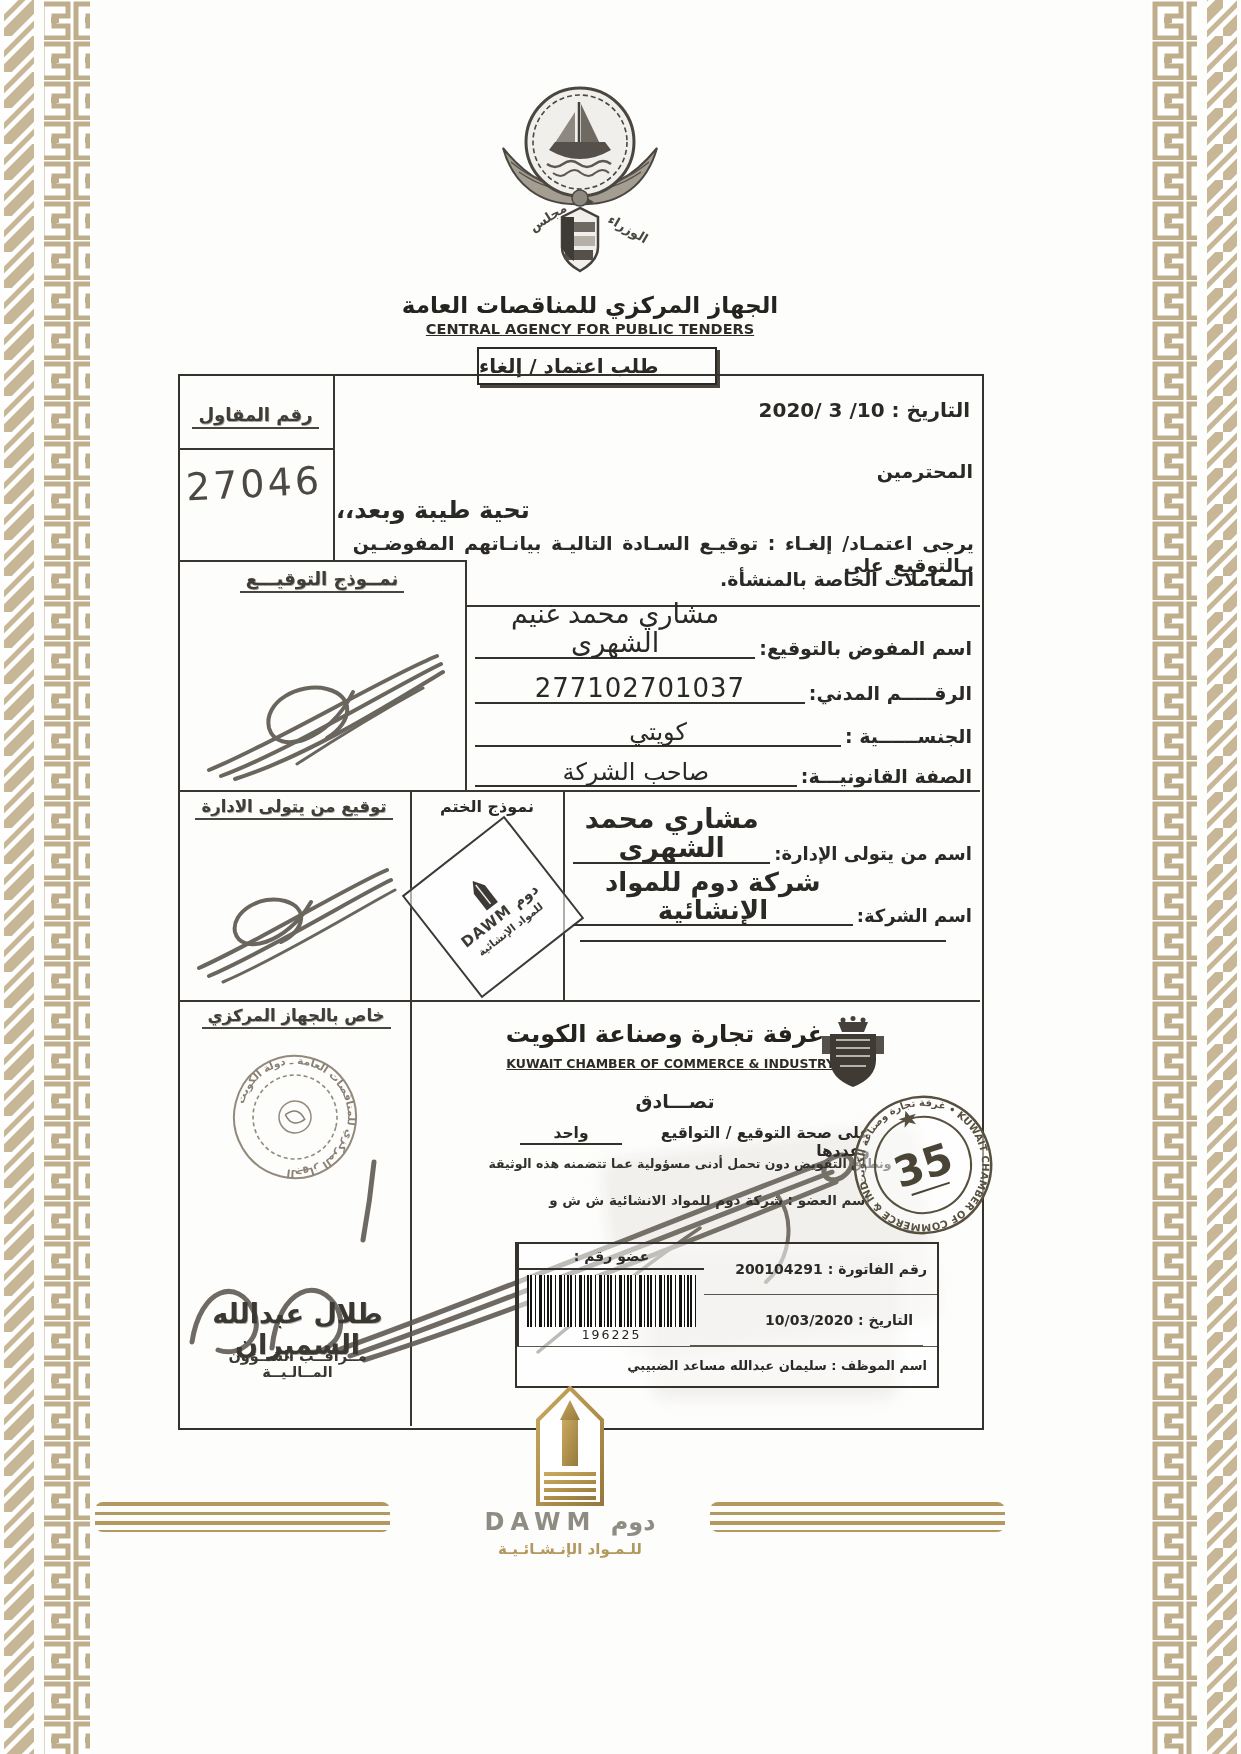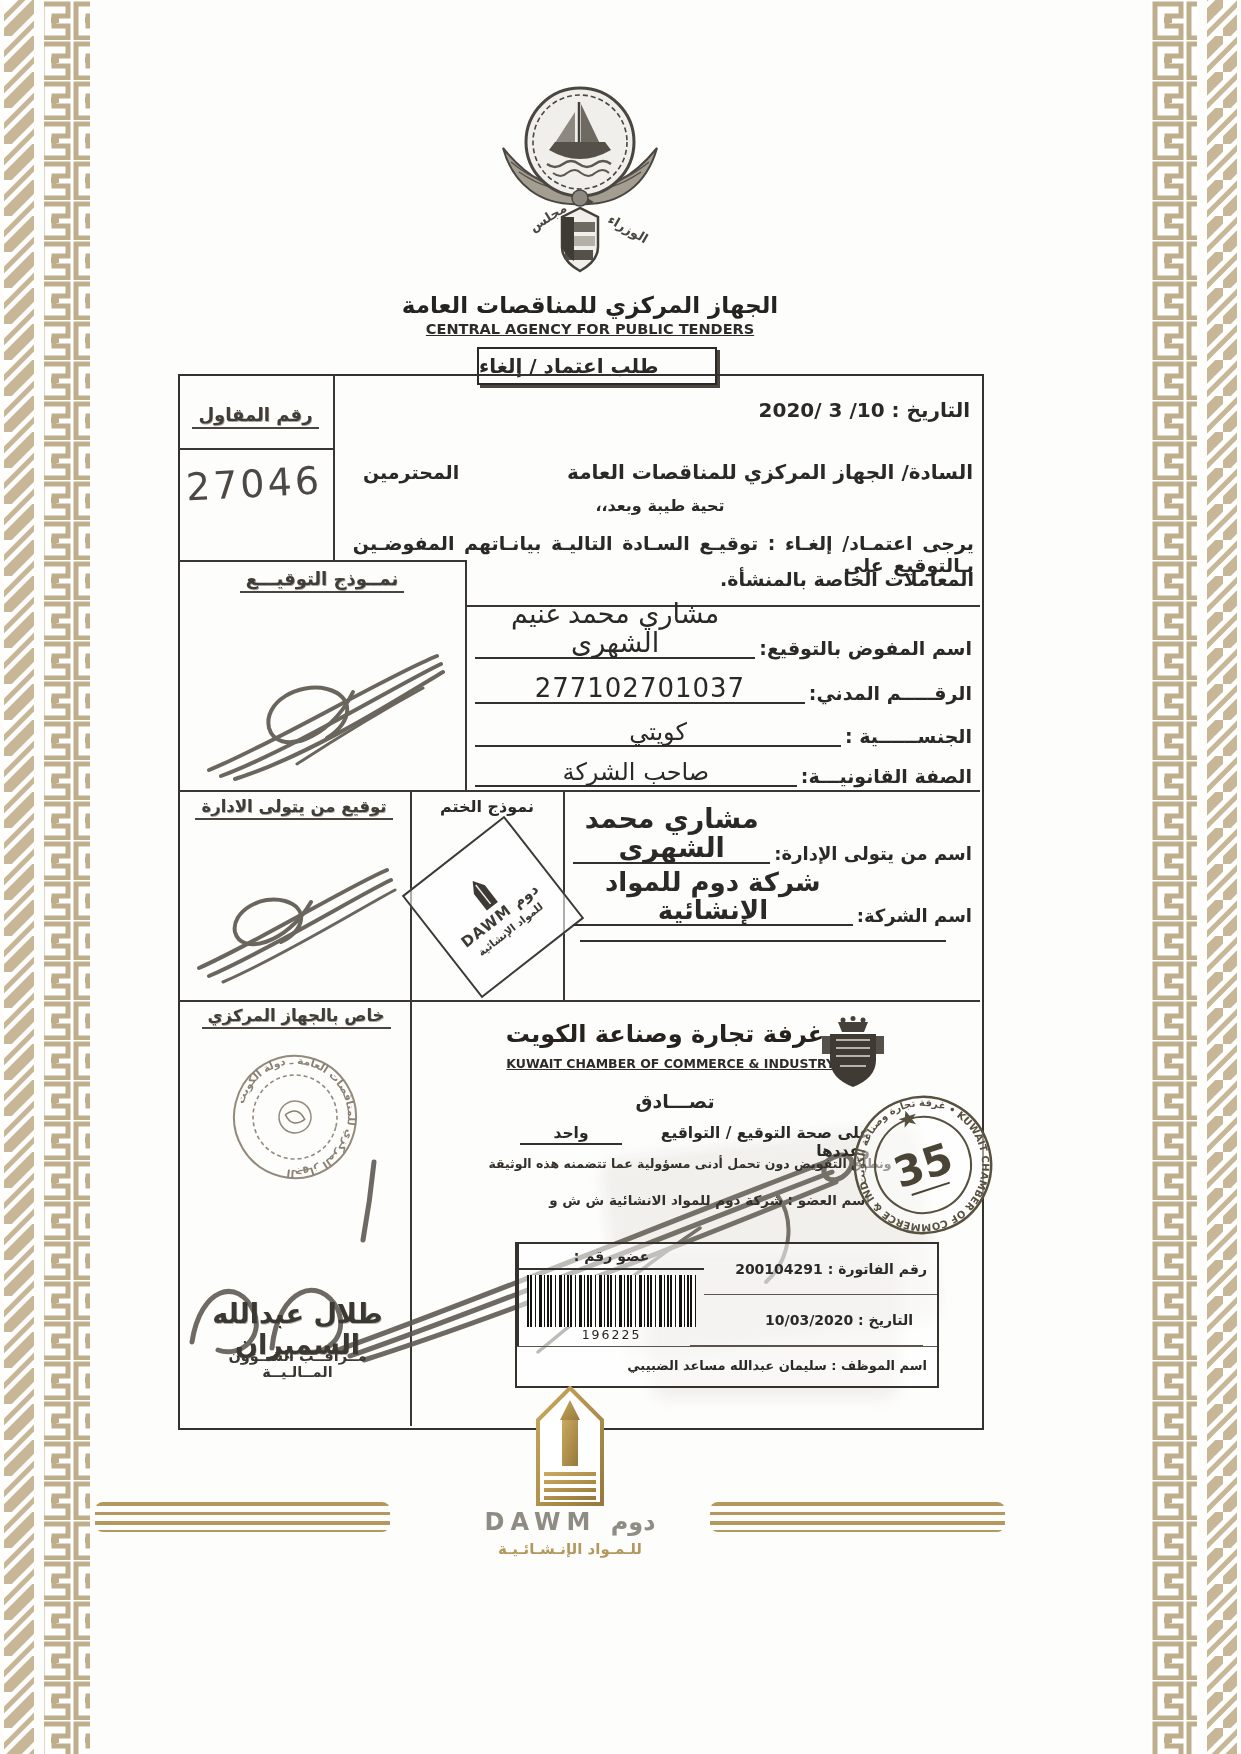--- a/index.html
+++ b/index.html
@@ -108,24 +108,23 @@
   <div class="hline" style="left:178px;top:1000px;width:802px;"></div>
 
   <div class="abs ctr" style="left:188px;top:404px;width:135px;">
     <span class="stamped rtl" style="font-size:18px;">رقم المقاول</span>
   </div>
   <div class="abs ctr" style="left:184px;top:462px;width:140px;font-size:38px;color:#4c4945;letter-spacing:3px;transform:rotate(-3deg);">27046</div>
 
   <div class="abs rtl b" style="left:620px;top:398px;width:350px;font-size:20px;text-align:right;">التاريخ :  10/  3  /2020</div>
 
   <div class="abs rtl" style="left:345px;top:460px;width:628px;display:flex;justify-content:space-between;align-items:baseline;">
-    <span class="b" style="font-size:20px;">السادة/ الجهاز المركزي للمناقصات العامة</span>
     <span class="b" style="font-size:19px;padding-left:18px;">المحترمين</span>
   </div>
-  <div class="abs rtl b" style="left:346px;top:496px;width:628px;text-align:center;font-size:16px;">تحية طيبة وبعد،،</div>
+  <div class="abs rtl b" style="left:336px;top:496px;width:628px;text-align:left;font-size:24px;">تحية طيبة وبعد،،</div>
   <div class="abs rtl b" style="left:340px;top:532px;width:634px;text-align:right;font-size:19px;word-spacing:3px;">يرجى اعتمـاد/ إلغـاء : توقيـع السـادة التاليـة بيانـاتهم المفوضـين بـالتوقيع على</div>
   <div class="abs rtl b" style="left:340px;top:568px;width:634px;text-align:right;font-size:19px;">المعاملات الخاصة بالمنشأة.</div>
 
   <div class="abs ctr" style="left:188px;top:568px;width:268px;">
     <span class="stamped rtl" style="font-size:18px;">نمــوذج التوقيـــع</span>
   </div>
   <svg class="abs" style="left:185px;top:598px;" width="275" height="190" viewBox="0 0 275 190">
     <g fill="none" stroke="#5b564e" stroke-width="4" stroke-linecap="round" opacity=".9">
       <path d="M24 172 C92 144 202 78 252 58"></path>
       <path d="M36 178 C106 152 210 88 256 66"></path>

